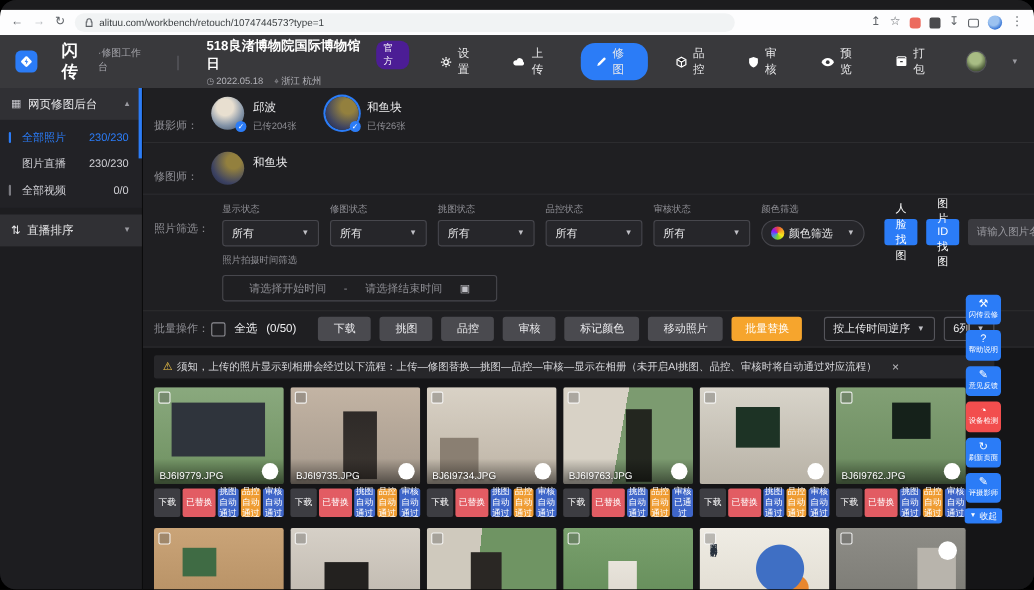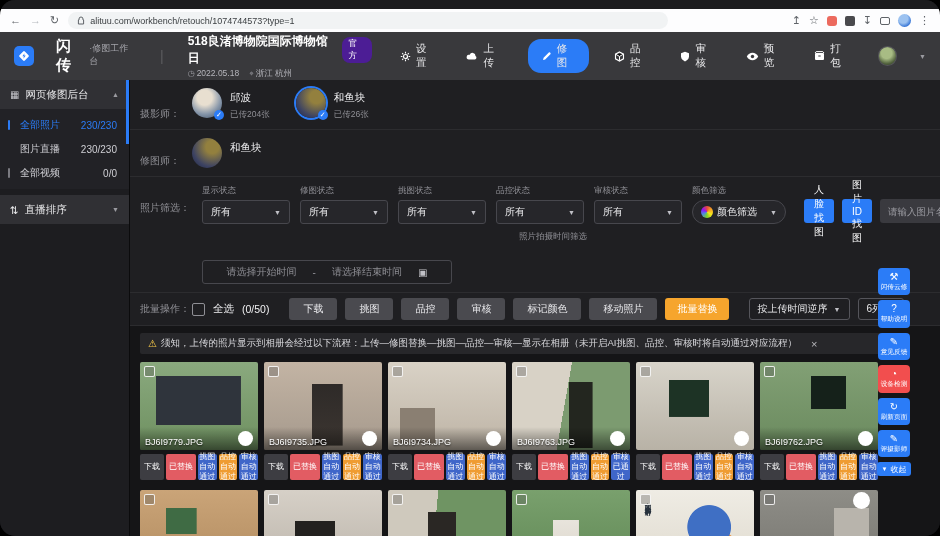--- a/index.html
+++ b/index.html
@@ -74,21 +74,21 @@
   .f-glabel{font-size:8.5px;color:#8f8f95;}
   .select{width:88px;height:24px;background:#26262a;border:1px solid #47474d;border-radius:3px;display:flex;align-items:center;justify-content:space-between;padding:0 8px;font-size:10px;color:#e8e8ea;cursor:pointer;}
   .select .caret{font-size:7px;color:#c0c0c6;}
   .select.colorpill{border-radius:12px;width:94px;}
   .colorwheel{width:12px;height:12px;border-radius:50%;background:conic-gradient(#e5493d,#f5a623,#f8e71c,#7ed321,#4a90d9,#9013fe,#e5493d);}
   .search-cluster{margin-left:auto;margin-top:13px;display:flex;align-items:center;}
   .btn-blue{background:#2b7cf7;color:#fff;border:none;height:24px;padding:0 10px;font-size:10px;border-radius:3px;display:flex;align-items:center;cursor:pointer;}
   .search-cluster .btn-blue{margin-left:8px;}
   .search-input{margin-left:8px;width:112px;height:24px;background:#3a3a3f;border:none;border-radius:3px 0 0 3px;color:#ddd;font-size:9.5px;padding:0 8px;outline:none;}
   .search-input::placeholder{color:#9a9aa0;}
-  .f-bottom{padding-left:62px;display:flex;flex-direction:column;gap:17px;text-align:center;}
+  .f-bottom{padding-left:62px;display:flex;flex-direction:column;gap:7px;}
   .daterange{width:250px;height:24px;border:1px solid #47474d;border-radius:3px;display:flex;align-items:center;justify-content:center;gap:16px;font-size:10px;color:#8f8f95;cursor:pointer;}
   .daterange .cal{font-size:10px;color:#c0c0c6;}
   
   .batch{align-items:center;padding-top:5px;padding-bottom:5px;}
   .batch .sec-label{padding-top:0;}
   .batch-left{display:flex;align-items:center;gap:8px;flex:1;}
   .checkbox{width:13px;height:13px;border:1px solid #8f8f95;border-radius:2px;background:transparent;cursor:pointer;}
   .batch-txt{font-size:10.5px;color:#f0f0f2;}
   .gbtn{background:#4a4a4f;color:#e9e9ec;height:22px;padding:0 14px;border-radius:3px;font-size:10px;border:none;cursor:pointer;}
   .obtn{background:#f6a52d;color:#fff;height:22px;padding:0 12px;border-radius:3px;font-size:10px;border:none;cursor:pointer;}

